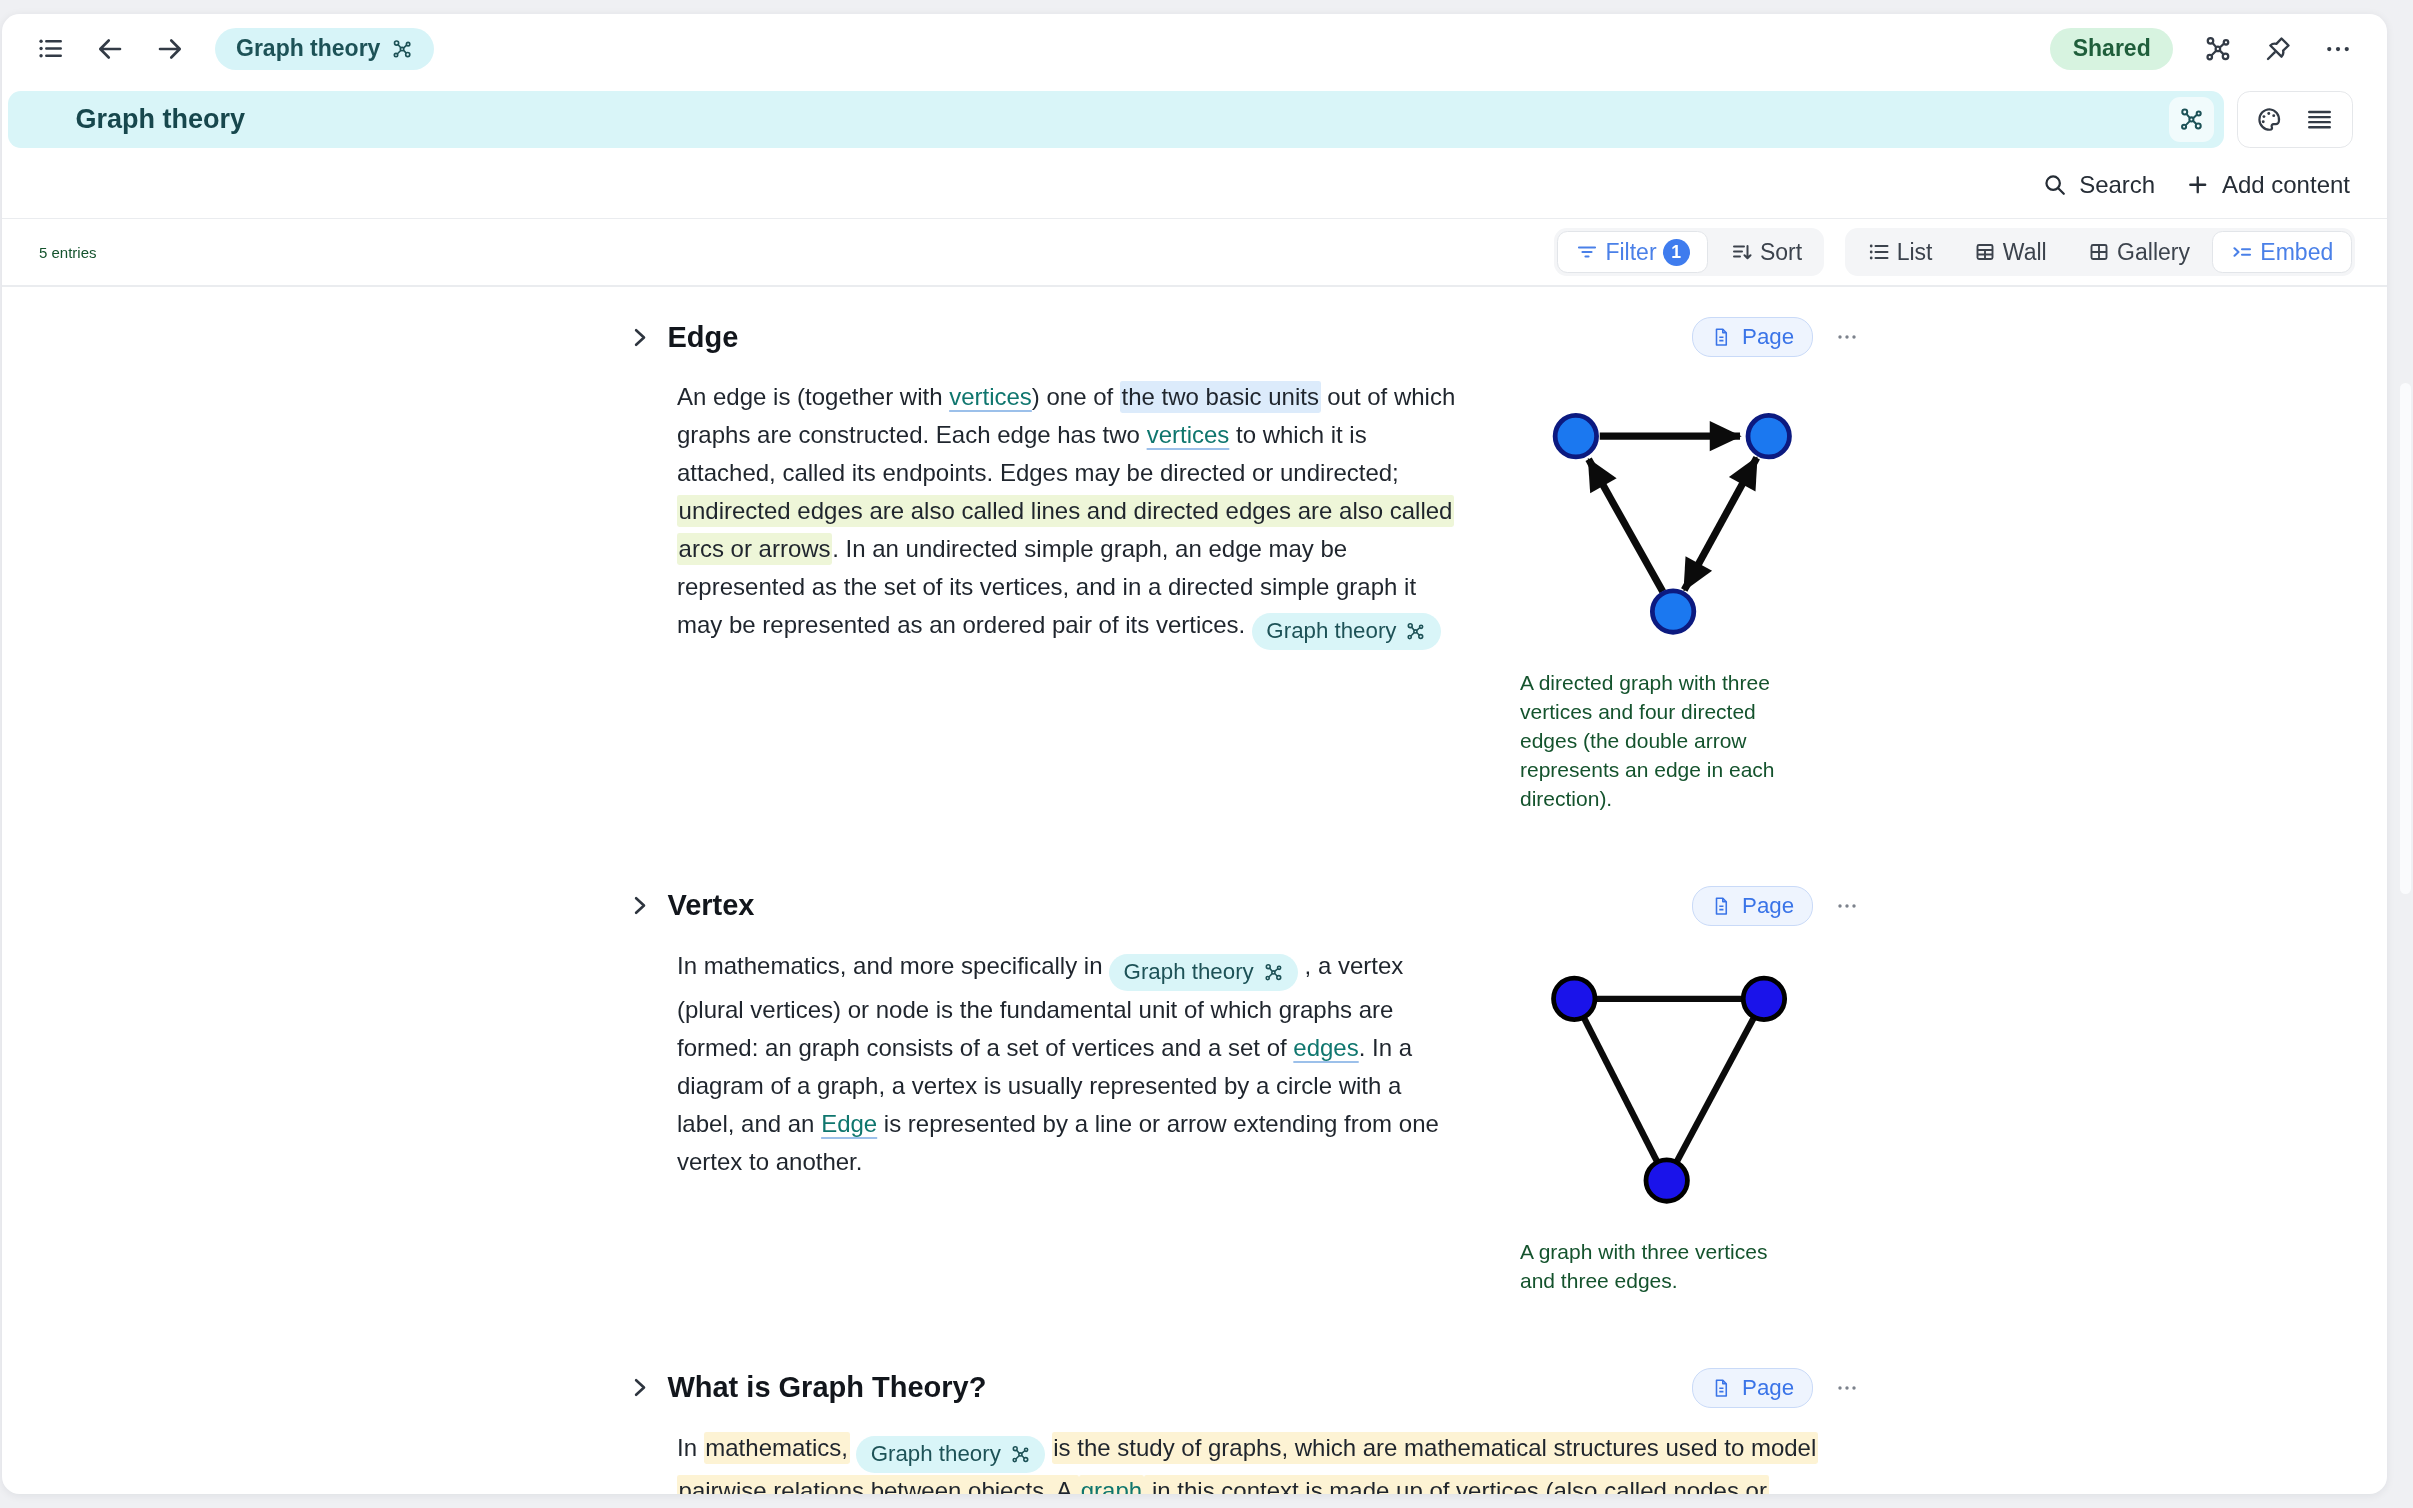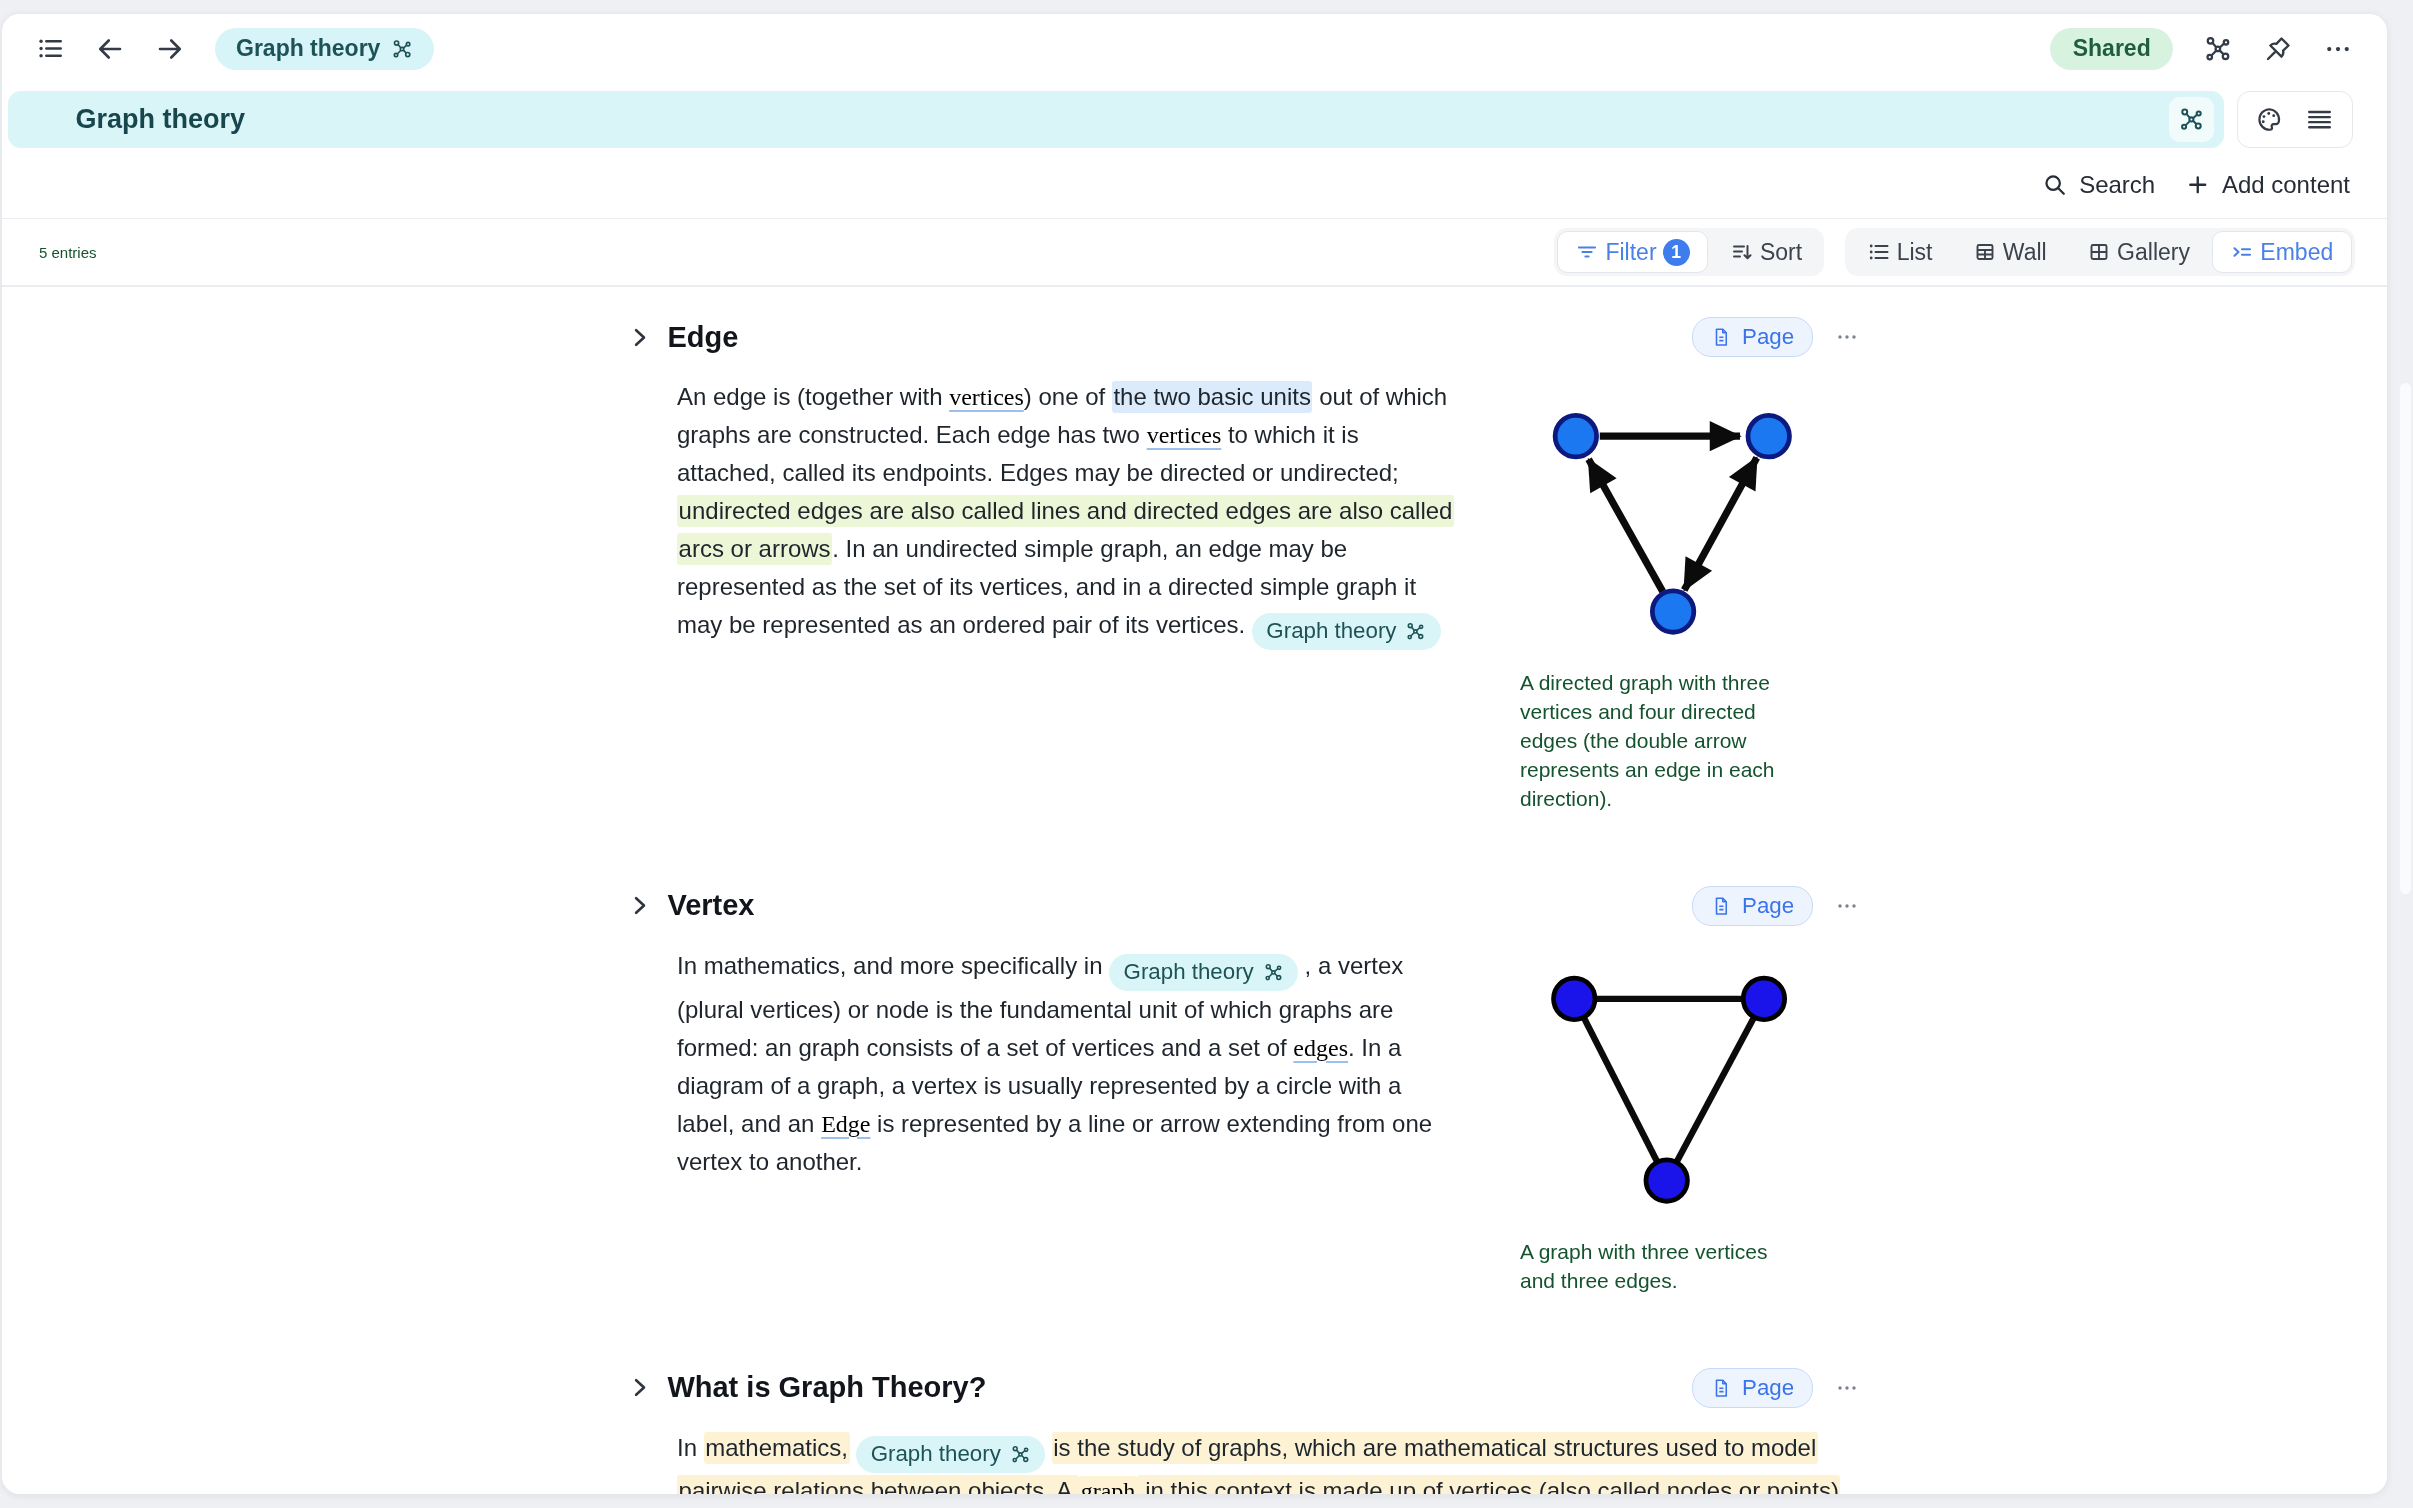--- a/index.html
+++ b/index.html
@@ -88,21 +88,21 @@
   }
   .more-btn { background:none; border:none; color:#7c828c; cursor:pointer; display:flex; }
   .entry-body { display:flex; gap:57px; margin:21px 0 0 51px; }
   .entry-text { font-size:24px; line-height:38px; color:#1f252d; }
   .entry-text.narrow { width:786px; }
   .entry-text.wide { width:1165px; }
   .hl { padding:2.4px 1.6px; border-radius:2.4px; -webkit-box-decoration-break:clone; box-decoration-break:clone; }
   .hl-blue   { background:#dcebfb; }
   .hl-green  { background:#eef6d8; }
   .hl-yellow { background:#fdf3d4; }
-  .inline-link { color:#000000; text-decoration:underline; text-decoration-thickness:2px; text-underline-offset:4.8px; text-decoration-color:#9cc0ea; cursor:pointer;font-family:Liberation Serif, serif; }
+  .inline-link { color:#0f766e; text-decoration:underline; text-decoration-thickness:2px; text-underline-offset:4.8px; text-decoration-color:#9cc0ea; cursor:pointer; }
   .inline-tag {
     display:inline-flex; align-items:center; gap:8.8px; vertical-align:-4.8px;
     background:#d9f5f8; color:#1d5257; border-radius:19px; padding:2.4px 14.4px;
     font-size:22.3px; font-weight:500; line-height:32px; cursor:pointer; white-space:nowrap;
   }
   .entry-figure { flex-shrink:0; width:303px; margin-top:3.2px; }
   .entry-figure svg { width:299px; height:263px; display:block; }
   .entry-figure figcaption {
     margin-top:23px; width:271px;
     font-size:21px; line-height:29px; color:#14532d; font-weight:500;

